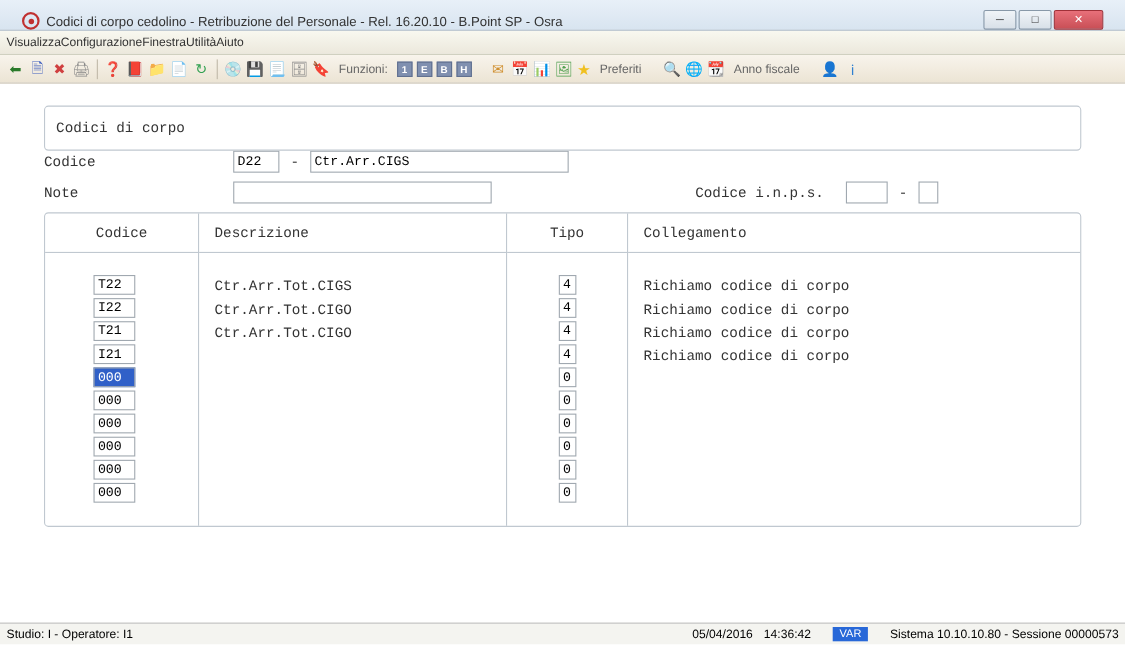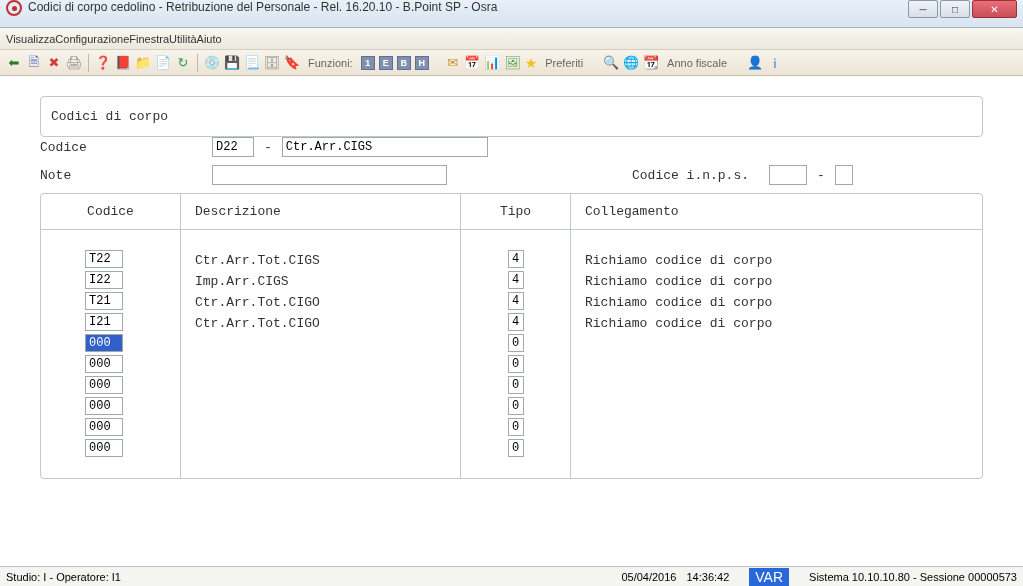--- a/index.html
+++ b/index.html
@@ -1,18 +1,18 @@
 <!DOCTYPE html>
 <html><head>
   <meta charset="utf-8">
   <style>
     * { margin: 0; padding: 0; box-sizing: border-box; }
     body { font-family: 'Segoe UI', Tahoma, sans-serif; font-size: 11px; background: #fff; width: 1023px; height: 586px; overflow: hidden; position: relative; }
 
-    .titlebar { background: linear-gradient(to bottom, #e8f0f8, #d8e4f0); height: 28px; display: flex; align-items: flex-start; padding: 0 6px; border-bottom: 1px solid #a0b0c0; }
+    .titlebar { background: linear-gradient(to bottom, #e8f0f8, #d8e4f0); height: 28px; display: flex; align-items: flex-end; padding: 0 20px; border-bottom: 1px solid #a0b0c0; }
     .titlebar-icon { width: 16px; height: 16px; margin-right: 6px; border-radius: 50%; border: 2px solid #c03030; display: flex; align-items: center; justify-content: center; }
     .titlebar-icon::after { content: ''; width: 5px; height: 5px; background: #c03030; border-radius: 50%; }
     .titlebar-text { color: #333; font-size: 12px; flex: 1; }
     .sysbtns { display: flex; gap: 2px; }
     .sysbtn { width: 30px; height: 18px; background: linear-gradient(to bottom, #f0f4f8, #d8e0e8); border: 1px solid #8898a8; border-radius: 2px; display: flex; align-items: center; justify-content: center; font-size: 10px; color: #333; }
     .sysbtn.close { background: linear-gradient(to bottom, #e8707a, #c94f56); color: #fff; border-color: #a03038; width: 45px;}
 
     .menubar { background: linear-gradient(to bottom, #f8f8f0, #ece8dc); height: 22px; display: flex; align-items: center; padding: 0 6px; border-bottom: 1px solid #d0d0c0; }
     .menu-item { color: #333; font-size: 11px; cursor: default; }
 
@@ -24,21 +24,21 @@
     .star { color: #f0c020; font-size: 14px; }
 
     .content { padding: 20px 40px; font-family: 'Courier New', monospace; font-size: 13px; color: #333; }
     .section-frame { border: 1px solid #c0c8d0; border-radius: 4px; padding: 12px 10px; background: #fff; }
     .section-title { font-family: 'Courier New', monospace; font-size: 13px; }
 
     .row { display: flex; align-items: center; margin-bottom: 8px; }
     .label-col { width: 172px; }
     .sm-input { width: 42px; height: 20px; border: 1px solid #a0a8b0; padding: 1px 3px; font-family: 'Courier New', monospace; font-size: 12px; }
     .dash { margin: 0 10px; }
-    .long-input { width: 206px; height: 20px; border: 1px solid #a0a8b0; padding: 1px 3px; font-family: 'Courier New', monospace; font-size: 12px; }
+    .long-input { width: 235px; height: 20px; border: 1px solid #a0a8b0; padding: 1px 3px; font-family: 'Courier New', monospace; font-size: 12px; }
     .note-input { width: 235px; height: 20px; border: 1px solid #a0a8b0; }
     .inps-label { margin-left: 185px; margin-right: 20px; }
     .tiny-input { width: 38px; height: 20px; border: 1px solid #a0a8b0; }
     .tiny-input2 { width: 18px; height: 20px; border: 1px solid #a0a8b0; }
 
     .grid { border: 1px solid #c0c8d0; border-radius: 4px; margin-top: 6px; display: flex; }
     .grid-col { border-right: 1px solid #c0c8d0; padding: 10px 14px 18px 14px; }
     .grid-col:last-child { border-right: none; }
     .grid-col.c1 { width: 140px; }
     .grid-col.c2 { width: 280px; }
@@ -47,21 +47,21 @@
     .grid-header { font-family: 'Courier New', monospace; font-size: 13px; padding-bottom: 10px; border-bottom: 1px solid #c0c8d0; margin: -10px -14px 20px -14px; padding: 10px 14px; }
     .code-cell { width: 38px; height: 18px; border: 1px solid #a0a8b0; padding: 0 3px; font-family: 'Courier New', monospace; font-size: 12px; margin-bottom: 3px; display: block; background: #fff; }
     .code-selected { background: #3060c8; color: #fff; }
     .tipo-cell { width: 16px; height: 18px; border: 1px solid #a0a8b0; text-align: center; font-family: 'Courier New', monospace; font-size: 12px; margin: 0 auto 3px auto; display: block; background: #fff; }
     .desc-cell, .link-cell { height: 21px; line-height: 21px; font-family: 'Courier New', monospace; font-size: 13px; }
     .cursor-mark { position: relative; }
     .cursor-mark::after { content: '✦'; position: absolute; right: -14px; top: 1px; color: #c09020; font-size: 11px; }
 
     .statusbar { position: absolute; bottom: 0; left: 0; right: 0; height: 20px; border-top: 1px solid #c0c0c0; background: #f4f4f0; display: flex; align-items: center; font-size: 11px; padding: 0 6px; }
     .status-left { flex: 1; }
-    .status-badge { background: #2868d8; color: #fff; padding: 1px 6px; font-size: 14px; margin: 0 20px; }
+    .status-badge { background: #2868d8; color: #fff; padding: 1px 6px; font-size: 10px; margin: 0 20px; }
     .status-right { }
   </style>
 </head>
 <body>
 
 <div class="titlebar">
   <div class="titlebar-icon"></div>
   <div class="titlebar-text">Codici di corpo cedolino - Retribuzione del Personale - Rel. 16.20.10 - B.Point SP - Osra</div>
   <div class="sysbtns">
     <div class="sysbtn">─</div>
@@ -151,21 +151,20 @@
           <input class="code-cell" value="000" style="margin-left: 30px;">
           <input class="code-cell" value="000" style="margin-left: 30px;">
           <input class="code-cell" value="000" style="margin-left: 30px;">
           <input class="code-cell" value="000" style="margin-left: 30px;">
         </div>
     </div>
     <div class="grid-col c2">
       <div class="grid-header">Descrizione</div>
       <div id="descs">
           <div class="desc-cell">Ctr.Arr.Tot.CIGS</div>
-          <div class="desc-cell">Imp.Arr.CIGS</div>
           <div class="desc-cell">Ctr.Arr.Tot.CIGO</div>
           <div class="desc-cell">Ctr.Arr.Tot.CIGO</div>
           <div class="desc-cell"></div>
           <div class="desc-cell"></div>
           <div class="desc-cell"></div>
           <div class="desc-cell"></div>
           <div class="desc-cell"></div>
           <div class="desc-cell"></div>
         </div>
     </div>

